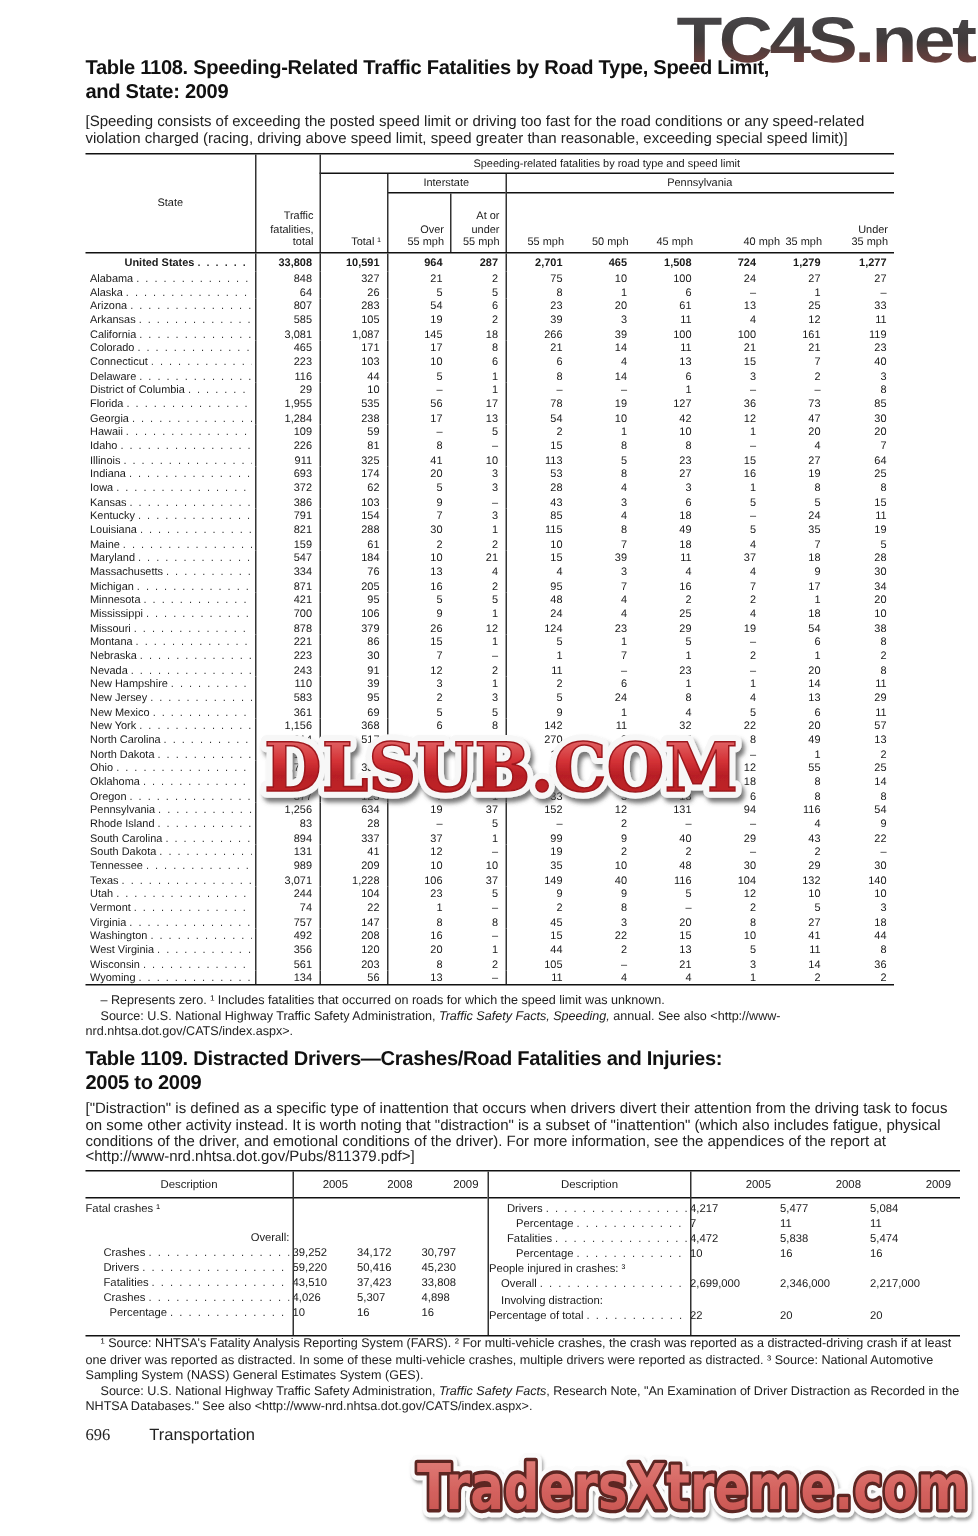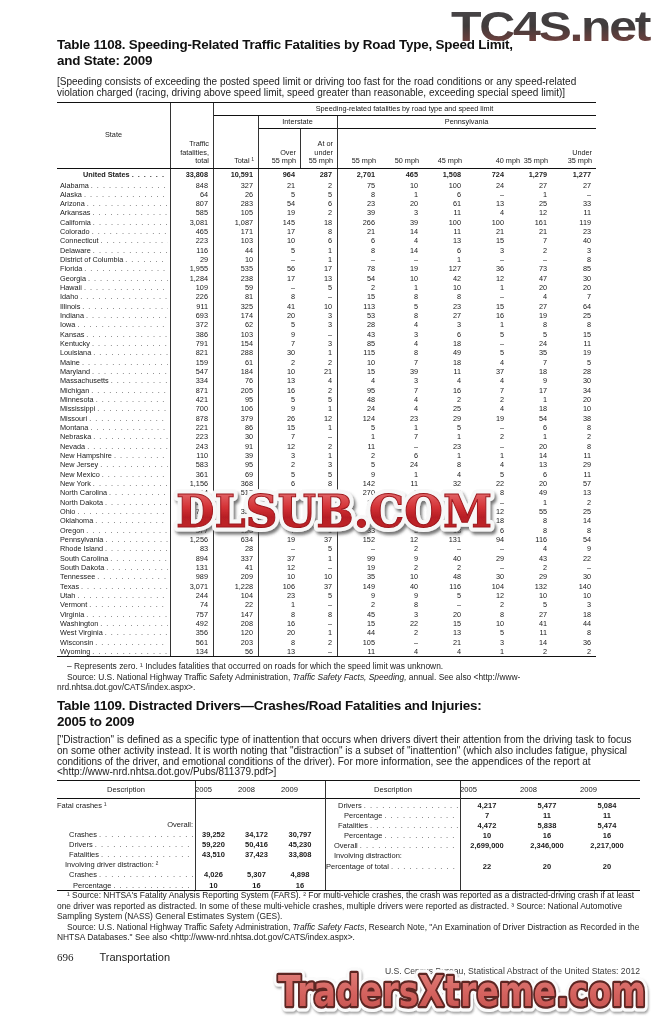--- a/index.html
+++ b/index.html
@@ -36,28 +36,28 @@
   .ital{font-style:italic;}
   
   #t1109{left:57px;top:780px;width:583px;border-top:1.5px solid #111;border-bottom:1.5px solid #111;display:flex;}
   .half{position:relative;box-sizing:border-box;}
   .half.lh{width:268px;}
   .half.rh{width:315px;border-left:1px solid #333;}
   .d-head{display:grid;height:17px;line-height:17px;font-size:7.6px;border-bottom:1px solid #111;}
   .lh .d-head{grid-template-columns:138px 43px 43px 44px;}
   .rh .d-head{grid-template-columns:134px 60px 60px 60px;}
   .d-head .dh0{text-align:center;}
-  .d-head .dhy{padding-right:6px;}
+  .d-head .dhy{text-align:right;padding-right:6px;}
   .d-body{font-size:7.5px;padding-top:2px;height:89px;}
   .drow{display:grid;height:10.1px;line-height:10.1px;}
   .lh .drow{grid-template-columns:138px 43px 43px 44px;}
   .rh .drow{grid-template-columns:134px 60px 60px 60px;}
   .drow.tall{height:19px;}
   .dlab{display:flex;overflow:hidden;box-sizing:border-box;padding-right:2px;}
-  .dval{text-align:center;padding-right:6px;font-weight:bold;}
+  .dval{text-align:left;padding-right:6px;}
   .dvl{position:absolute;top:0;bottom:0;width:1px;background:#333;}
   .lh .dvl{left:138px;} .rh .dvl{left:134px;}
   
   #footer-line{left:57px;top:951px;font-size:11px;color:#222;}
   #footer-line .pgnum{margin-right:26px;font-family:Liberation Serif, serif;}
   #census{left:57px;top:966px;width:583px;text-align:right;font-size:8.6px;color:#3a3a3a;}
   
   .wm{pointer-events:none;}
   #wm-top{top:2px;left:450px;z-index:5;}
   #wm-mid{top:480px;left:166px;z-index:6;}
@@ -991,28 +991,20 @@
           <div class="drow">
             <span class="dlab" style="padding-left: 12px;">
               <span class="nm">Fatalities</span>
               <span class="dots"></span>
             </span>
             <span class="dval">43,510</span>
             <span class="dval">37,423</span>
             <span class="dval">33,808</span>
           </div>
           <div class="drow">
-            <span class="dlab" style="padding-left: 8px;">
-              <span class="nm">Involving driver distraction: ²</span>
-            </span>
-            <span class="dval"></span>
-            <span class="dval"></span>
-            <span class="dval"></span>
-          </div>
-          <div class="drow">
             <span class="dlab" style="padding-left: 12px;">
               <span class="nm">Crashes</span>
               <span class="dots"></span>
             </span>
             <span class="dval">4,026</span>
             <span class="dval">5,307</span>
             <span class="dval">4,898</span>
           </div>
           <div class="drow">
             <span class="dlab" style="padding-left: 16px;">
@@ -1064,20 +1056,28 @@
           <div class="drow">
             <span class="dlab" style="padding-left: 18px;">
               <span class="nm">Percentage</span>
               <span class="dots"></span>
             </span>
             <span class="dval">10</span>
             <span class="dval">16</span>
             <span class="dval">16</span>
           </div>
           <div class="drow">
+            <span class="dlab" style="padding-left: 0px;">
+              <span class="nm">People injured in crashes: ³</span>
+            </span>
+            <span class="dval"></span>
+            <span class="dval"></span>
+            <span class="dval"></span>
+          </div>
+          <div class="drow">
             <span class="dlab" style="padding-left: 8px; text-align: right;">
               <span class="nm">Overall</span>
               <span class="dots"></span>
             </span>
             <span class="dval">2,699,000</span>
             <span class="dval">2,346,000</span>
             <span class="dval">2,217,000</span>
           </div>
           <div class="drow">
             <span class="dlab" style="padding-left: 8px;">
@@ -1102,21 +1102,20 @@
   </div>
 
   <div class="abs fn" style="top:890px;width:584px">
     <p>¹ Source: NHTSA's Fatality Analysis Reporting System (FARS). ² For multi-vehicle crashes, the crash was reported as a distracted-driving crash if at least one driver was reported as distracted. In some of these multi-vehicle crashes, multiple drivers were reported as distracted. ³ Source: National Automotive Sampling System (NASS) General Estimates System (GES).</p>
     <p><span>Source: U.S. National Highway Traffic Safety Administration, </span><span class="ital">Traffic Safety Facts</span><span>, Research Note, "An Examination of Driver Distraction as Recorded in the NHTSA Databases." See also &lt;http://www-nrd.nhtsa.dot.gov/CATS/index.aspx&gt;.</span></p>
   </div>
 
   <div class="abs" id="footer-line">
     <span class="pgnum">696</span><span>Transportation</span>
   </div>
-  <div class="abs" id="census">U.S. Census Bureau, Statistical Abstract of the United States: 2012</div>
 
   <svg class="abs wm" id="wm-top" width="202" height="50">
     <defs>
       <linearGradient id="gTop" x1="0" y1="0" x2="0" y2="1">
         <stop offset="0" stop-color="#4b4b4f"></stop>
         <stop offset="0.5" stop-color="#403b3b"></stop>
         <stop offset="0.82" stop-color="#6d403d"></stop>
         <stop offset="1" stop-color="#8e4f49"></stop>
       </linearGradient>
     </defs>

